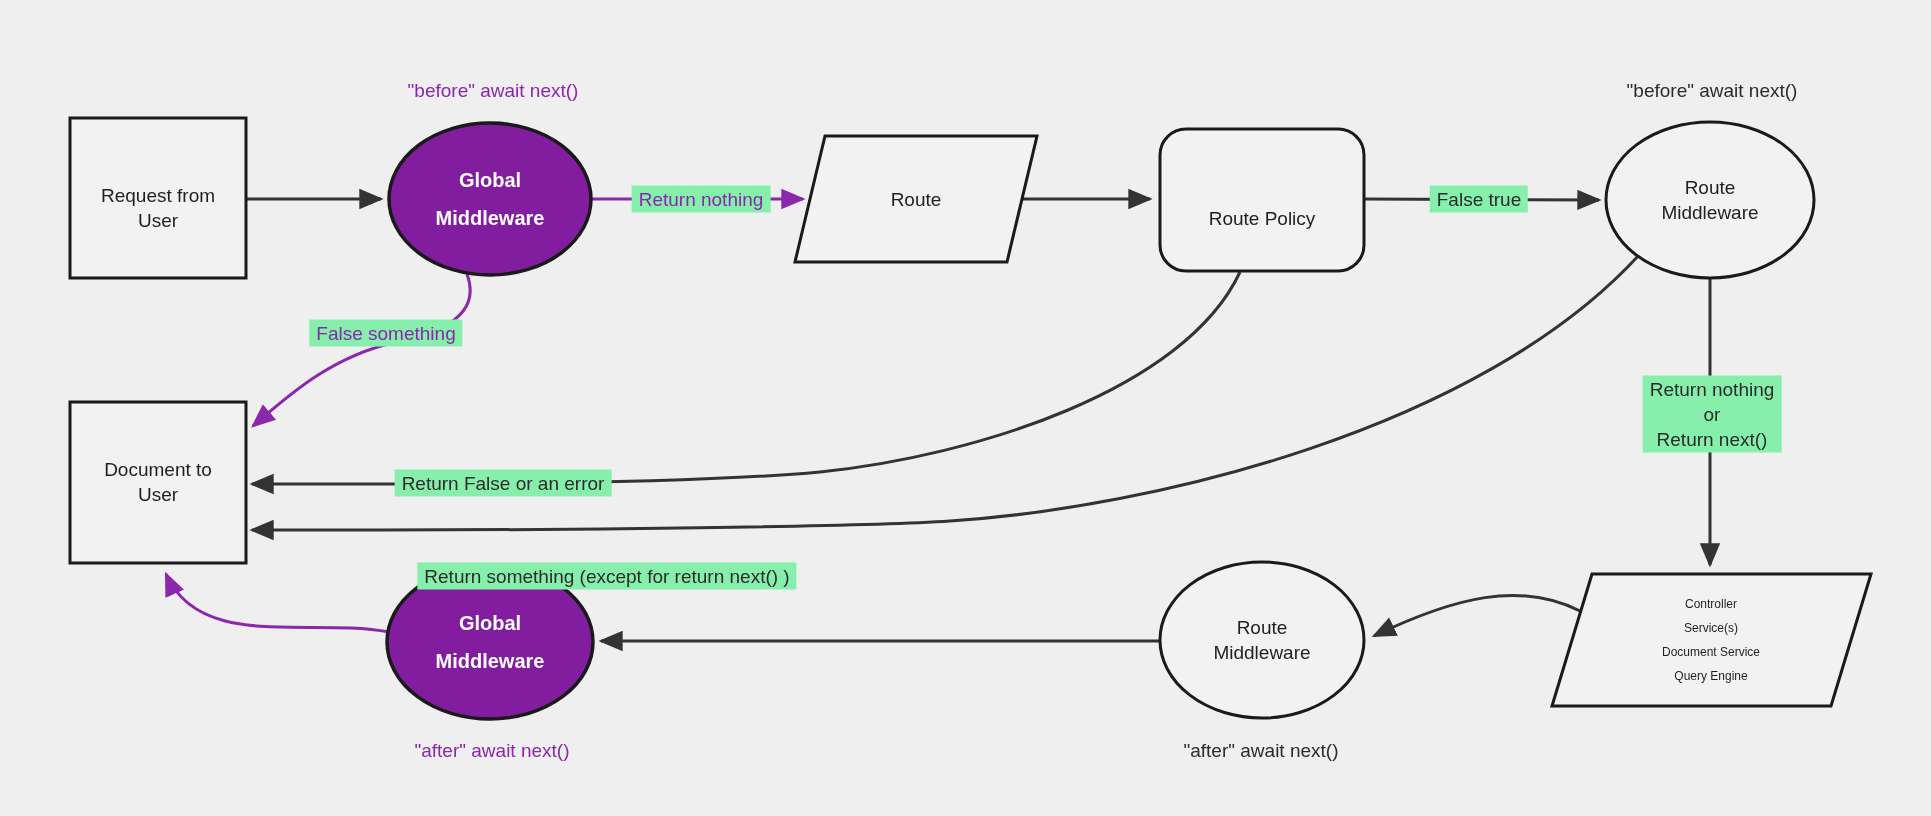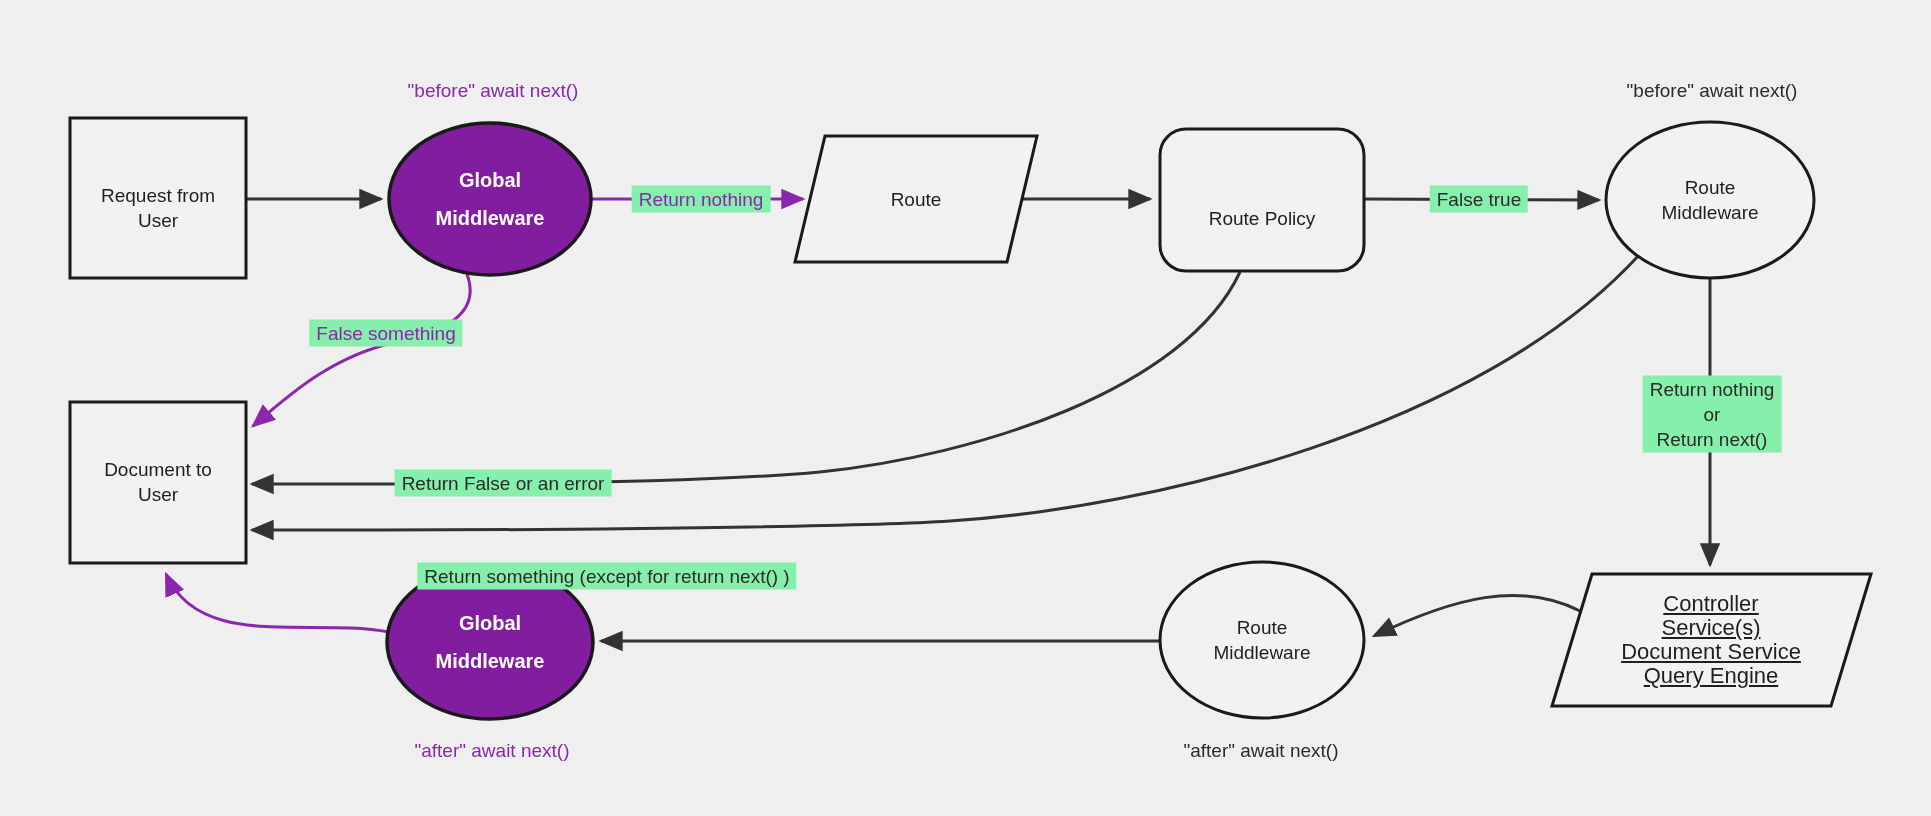--- a/index.html
+++ b/index.html
@@ -10,21 +10,21 @@
   .stage svg{position:absolute;left:0;top:0;}
   .lbl{
     position:absolute;transform:translate(-50%,-50%);
     font-size:19px;line-height:25px;text-align:center;white-space:pre-line;
     color:#2b2b2b;
   }
   .lbl.onLine{background:#86efac;padding:1px 7px;}
   .lbl.purple{color:#8b27ad;}
   .lbl.nodeText{color:#1f1f1f;}
   .lbl.whiteBold{color:#ffffff;font-weight:bold;font-size:20px;line-height:38px;}
-  .lbl.small{font-size:22px;line-height:24px;text-decoration:underline;}
+  .lbl.small{font-size:12px;line-height:24px;}
 </style>
 </head>
 <body>
 
 <div class="stage">
 
   <svg width="1931" height="816" viewBox="0 0 1931 816">
     <defs>
       <marker id="arrDark" viewBox="0 0 10 10" refX="8.5" refY="5" markerWidth="8.5" markerHeight="8.5" orient="auto-start-reverse">
         <path d="M0,1 L9.5,5 L0,9 z" fill="#333333"></path>

